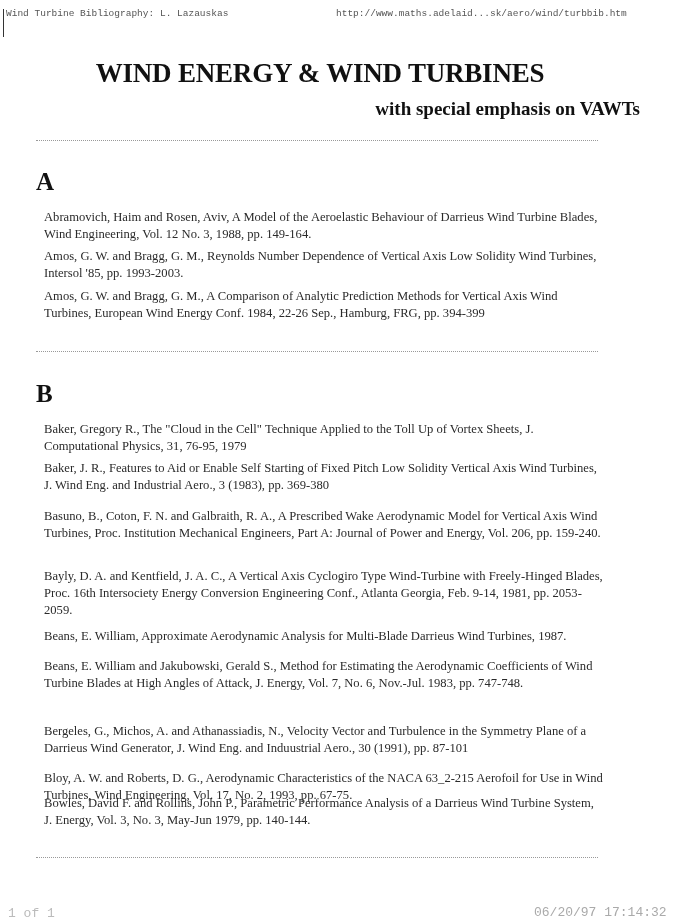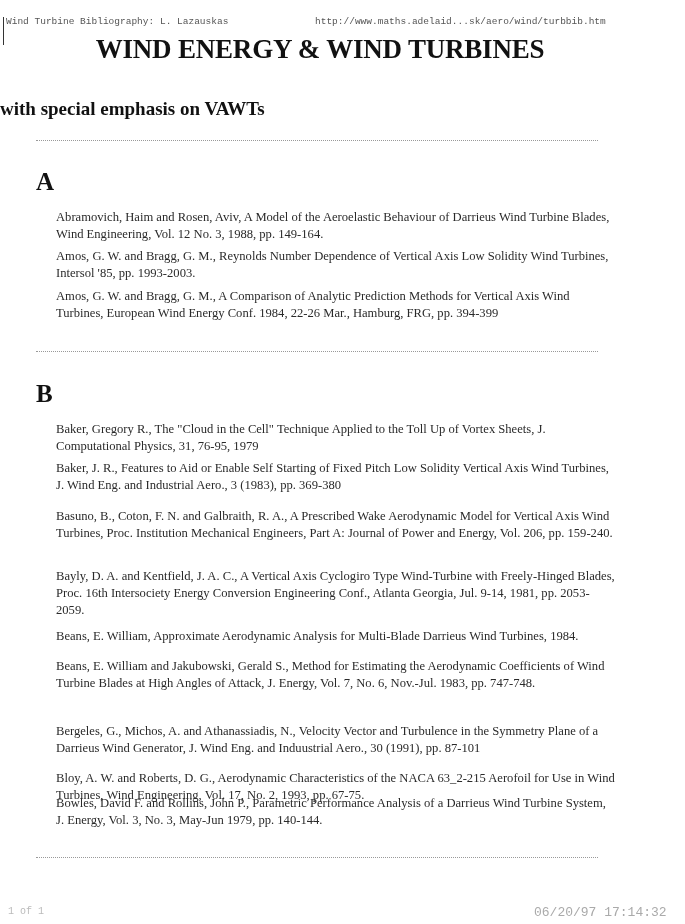--- a/index.html
+++ b/index.html
@@ -2,55 +2,54 @@
 <html><head>
   <meta charset="utf-8">
   <style>
     html, body { margin: 0; padding: 0; background: #ffffff; }
     body {
       width: 685px; height: 924px; position: relative; overflow: hidden;
       font-family: "Liberation Serif", serif; color: #1a1a1a;
     }
     .print-header {
       position: absolute; top: 6px; left: 0; width: 685px; height: 14px;
-      font-family: "Liberation Mono", monospace; font-size: 9.5px; color: #555; margin-top: 8px;
+      font-family: "Liberation Mono", monospace; font-size: 9.5px; color: #555;
     }
     .print-header .margin-bar {
       position: absolute; left: 3px; top: 3px; width: 1px; height: 28px; background: #333;
     }
     .print-header .page-title { position: absolute; left: 6px; top: 2px; }
-    .print-header .page-url { position: absolute; left: 315px; top: 2px; }
+    .print-header .page-url { position: absolute; left: 336px; top: 2px; }
 
     .doc-title {
-      position: absolute; top: 34px; left: 0; width: 640px; text-align: center;
+      position: absolute; top: 58px; left: 0; width: 640px; text-align: center;
       font-family: "Liberation Serif", serif; font-weight: bold; font-size: 27px;
       color: #111; letter-spacing: -0.2px;
     }
     .doc-subtitle {
-      position: absolute; top: 98px; left: 0; width: 640px; text-align: left;
+      position: absolute; top: 98px; left: 0; width: 640px; text-align: right;
       font-family: "Liberation Serif", serif; font-weight: bold; font-size: 19px;
       color: #111;
     }
     .rule {
       position: absolute; left: 36px; width: 562px; height: 0;
       border-top: 1px dotted #999;
     }
     .section-letter {
       position: absolute; left: 36px; font-family: "Liberation Serif", serif;
       font-weight: bold; font-size: 25px; color: #111;
     }
     .entry {
       position: absolute; left: 44px; width: 560px;
       font-family: "Liberation Serif", serif; font-size: 12.6px; line-height: 17px;
       color: #2a2a2a;
-      margin-left: 12px;
     }
     .print-footer-left {
       position: absolute; left: 8px; top: 906px; font-family: "Liberation Mono", monospace;
-      font-size: 10px; color: #bbb;
+      font-size: 13px; color: #bbb;
     }
     .print-footer-right {
       position: absolute; left: 534px; top: 905px; font-family: "Liberation Mono", monospace;
       font-size: 13px; color: #aaa;
     }
   </style>
 </head>
 <body>
 
 <div class="print-header">
@@ -60,30 +59,30 @@
 </div>
 
 <h1 class="doc-title" style="margin:0">WIND ENERGY &amp; WIND TURBINES</h1>
 <h2 class="doc-subtitle" style="margin:0">with special emphasis on VAWTs</h2>
 
 <div class="rule" style="top:140px"></div>
 
 <div class="section-letter" style="top:168px">A</div>
 <div class="entry" style="top:209px">Abramovich, Haim and Rosen, Aviv, A Model of the Aeroelastic Behaviour of Darrieus Wind Turbine Blades, Wind Engineering, Vol. 12 No. 3, 1988, pp. 149-164.</div>
 <div class="entry" style="top:248px">Amos, G. W. and Bragg, G. M., Reynolds Number Dependence of Vertical Axis Low Solidity Wind Turbines, Intersol '85, pp. 1993-2003.</div>
-<div class="entry" style="top:288px">Amos, G. W. and Bragg, G. M., A Comparison of Analytic Prediction Methods for Vertical Axis Wind Turbines, European Wind Energy Conf. 1984, 22-26 Mar., Hamburg, FRG, pp. 394-399</div>
+<div class="entry" style="top:288px">Amos, G. W. and Bragg, G. M., A Comparison of Analytic Prediction Methods for Vertical Axis Wind Turbines, European Wind Energy Conf. 1984, 22-26 Sep., Hamburg, FRG, pp. 394-399</div>
 
 <div class="rule" style="top:351px"></div>
 
 <div class="section-letter" style="top:380px">B</div>
 <div class="entry" style="top:421px">Baker, Gregory R., The "Cloud in the Cell" Technique Applied to the Toll Up of Vortex Sheets, J. Computational Physics, 31, 76-95, 1979</div>
 <div class="entry" style="top:460px">Baker, J. R., Features to Aid or Enable Self Starting of Fixed Pitch Low Solidity Vertical Axis Wind Turbines, J. Wind Eng. and Industrial Aero., 3 (1983), pp. 369-380</div>
 <div class="entry" style="top:508px">Basuno, B., Coton, F. N. and Galbraith, R. A., A Prescribed Wake Aerodynamic Model for Vertical Axis Wind Turbines, Proc. Institution Mechanical Engineers, Part A: Journal of Power and Energy, Vol. 206, pp. 159-240.</div>
-<div class="entry" style="top:568px">Bayly, D. A. and Kentfield, J. A. C., A Vertical Axis Cyclogiro Type Wind-Turbine with Freely-Hinged Blades, Proc. 16th Intersociety Energy Conversion Engineering Conf., Atlanta Georgia, Jul. 9-14, 1981, pp. 2053-2059.</div>
-<div class="entry" style="top:628px">Beans, E. William, Approximate Aerodynamic Analysis for Multi-Blade Darrieus Wind Turbines, 1984.</div>
+<div class="entry" style="top:568px">Bayly, D. A. and Kentfield, J. A. C., A Vertical Axis Cyclogiro Type Wind-Turbine with Freely-Hinged Blades, Proc. 16th Intersociety Energy Conversion Engineering Conf., Atlanta Georgia, Feb. 9-14, 1981, pp. 2053-2059.</div>
+<div class="entry" style="top:628px">Beans, E. William, Approximate Aerodynamic Analysis for Multi-Blade Darrieus Wind Turbines, 1987.</div>
 <div class="entry" style="top:658px">Beans, E. William and Jakubowski, Gerald S., Method for Estimating the Aerodynamic Coefficients of Wind Turbine Blades at High Angles of Attack, J. Energy, Vol. 7, No. 6, Nov.-Jul. 1983, pp. 747-748.</div>
 <div class="entry" style="top:723px">Bergeles, G., Michos, A. and Athanassiadis, N., Velocity Vector and Turbulence in the Symmetry Plane of a Darrieus Wind Generator, J. Wind Eng. and Induustrial Aero., 30 (1991), pp. 87-101</div>
 <div class="entry" style="top:770px">Bloy, A. W. and Roberts, D. G., Aerodynamic Characteristics of the NACA 63_2-215 Aerofoil for Use in Wind Turbines, Wind Engineering, Vol. 17, No. 2, 1993, pp. 67-75.</div>
 <div class="entry" style="top:795px">Bowles, David F. and Rollins, John P., Parametric Performance Analysis of a Darrieus Wind Turbine System, J. Energy, Vol. 3, No. 3, May-Jun 1979, pp. 140-144.</div>
 
 <div class="rule" style="top:857px"></div>
 
 <div class="print-footer-left">1 of 1</div>
 <div class="print-footer-right">06/20/97 17:14:32</div>
 

